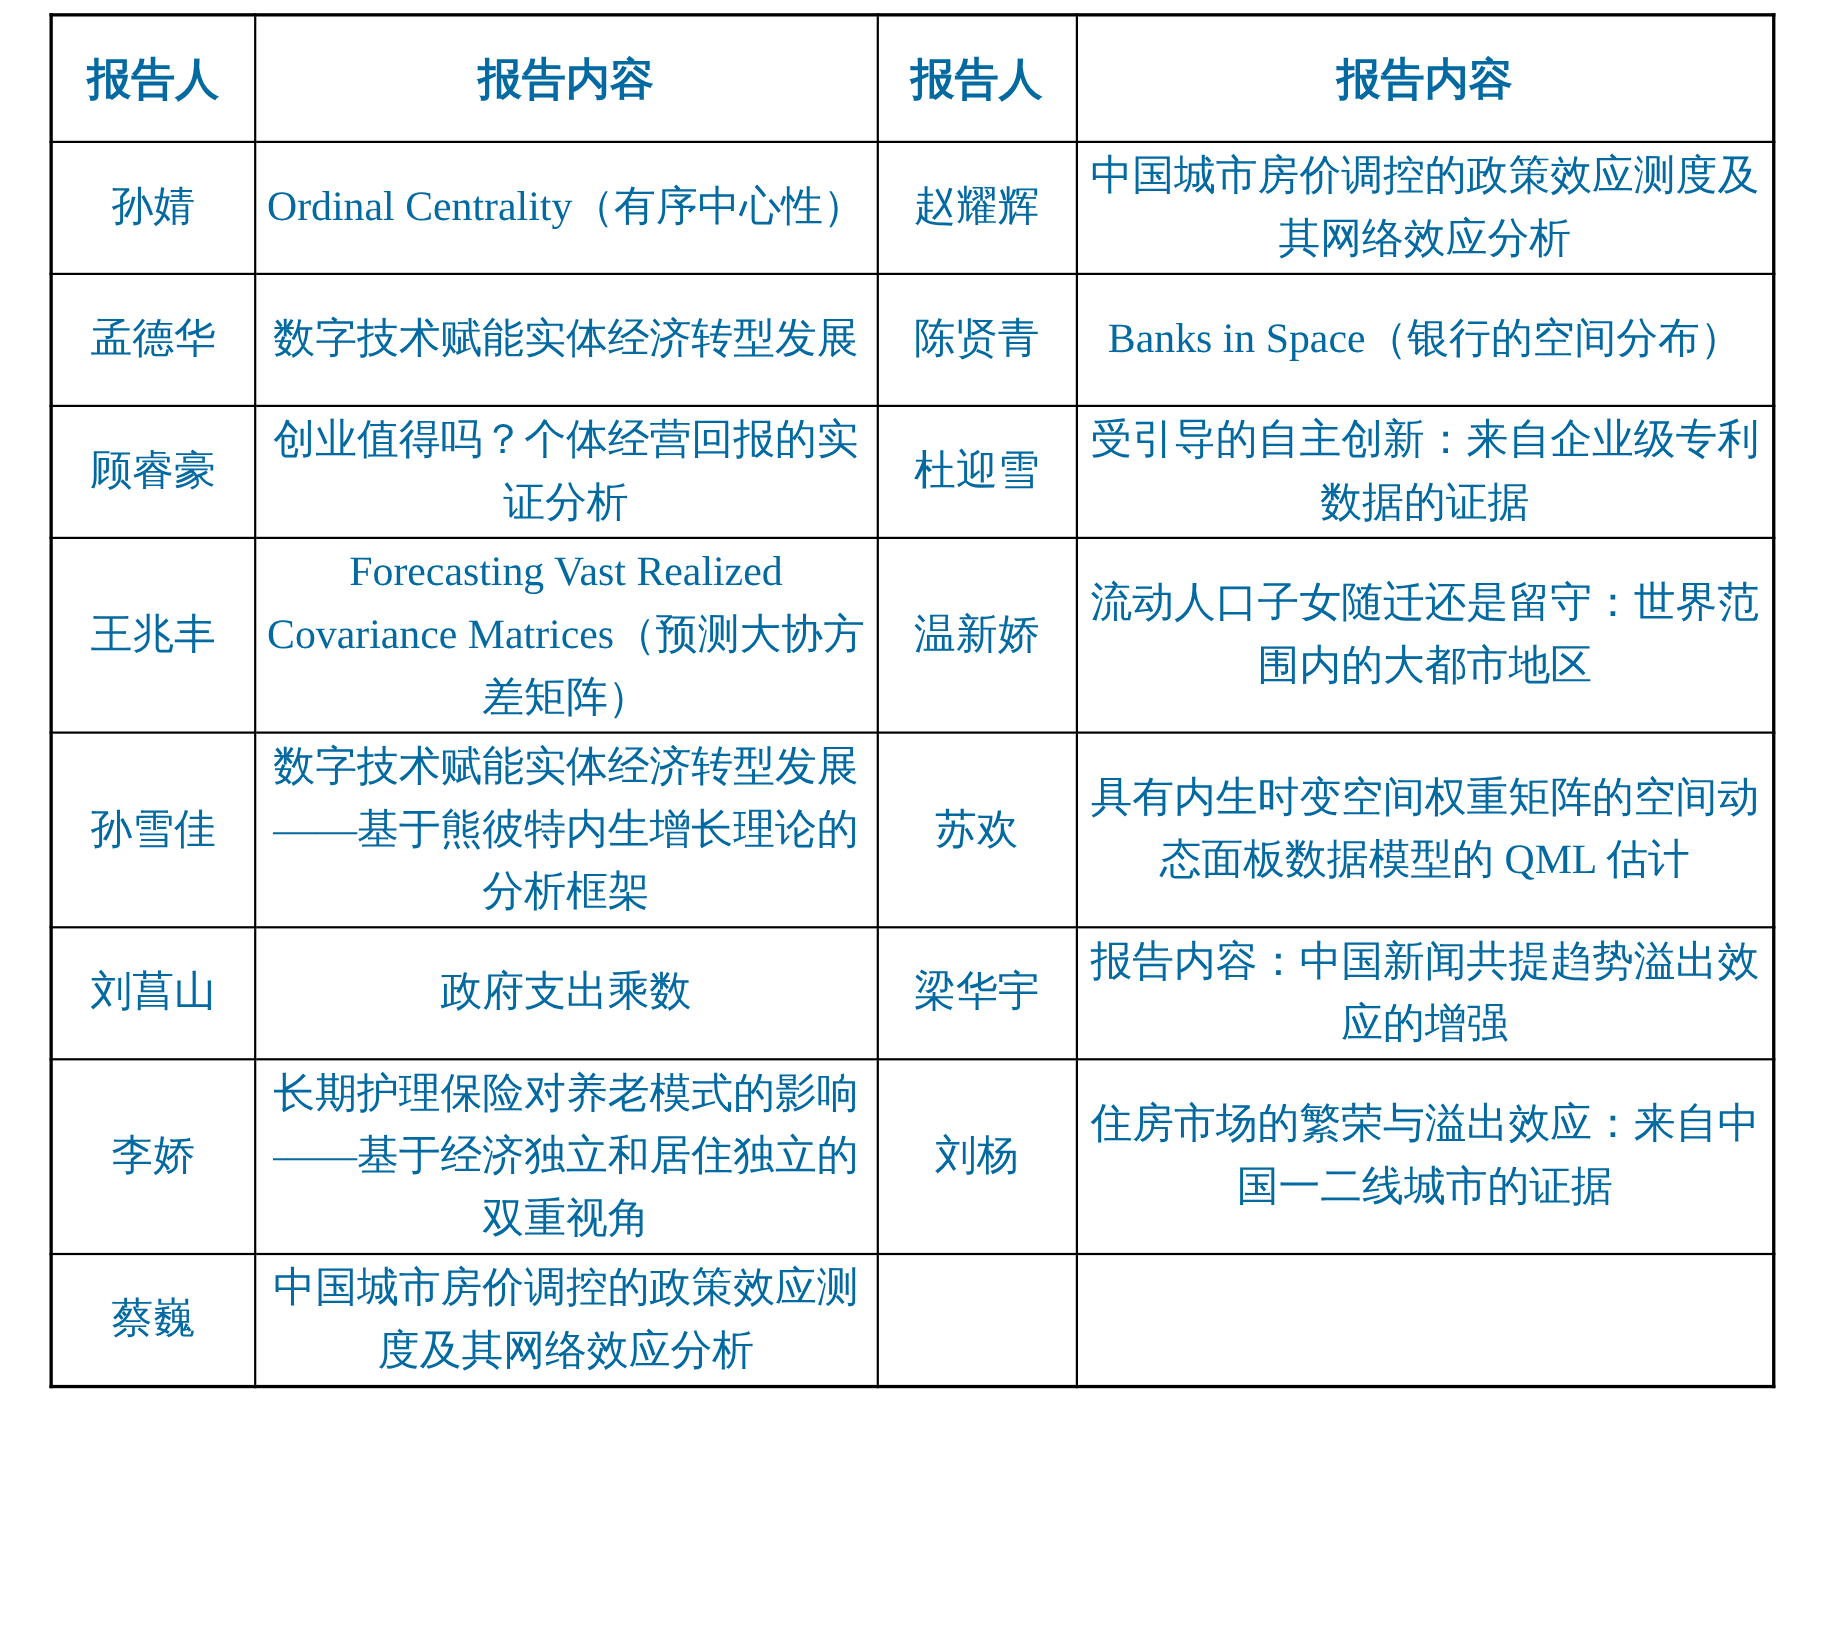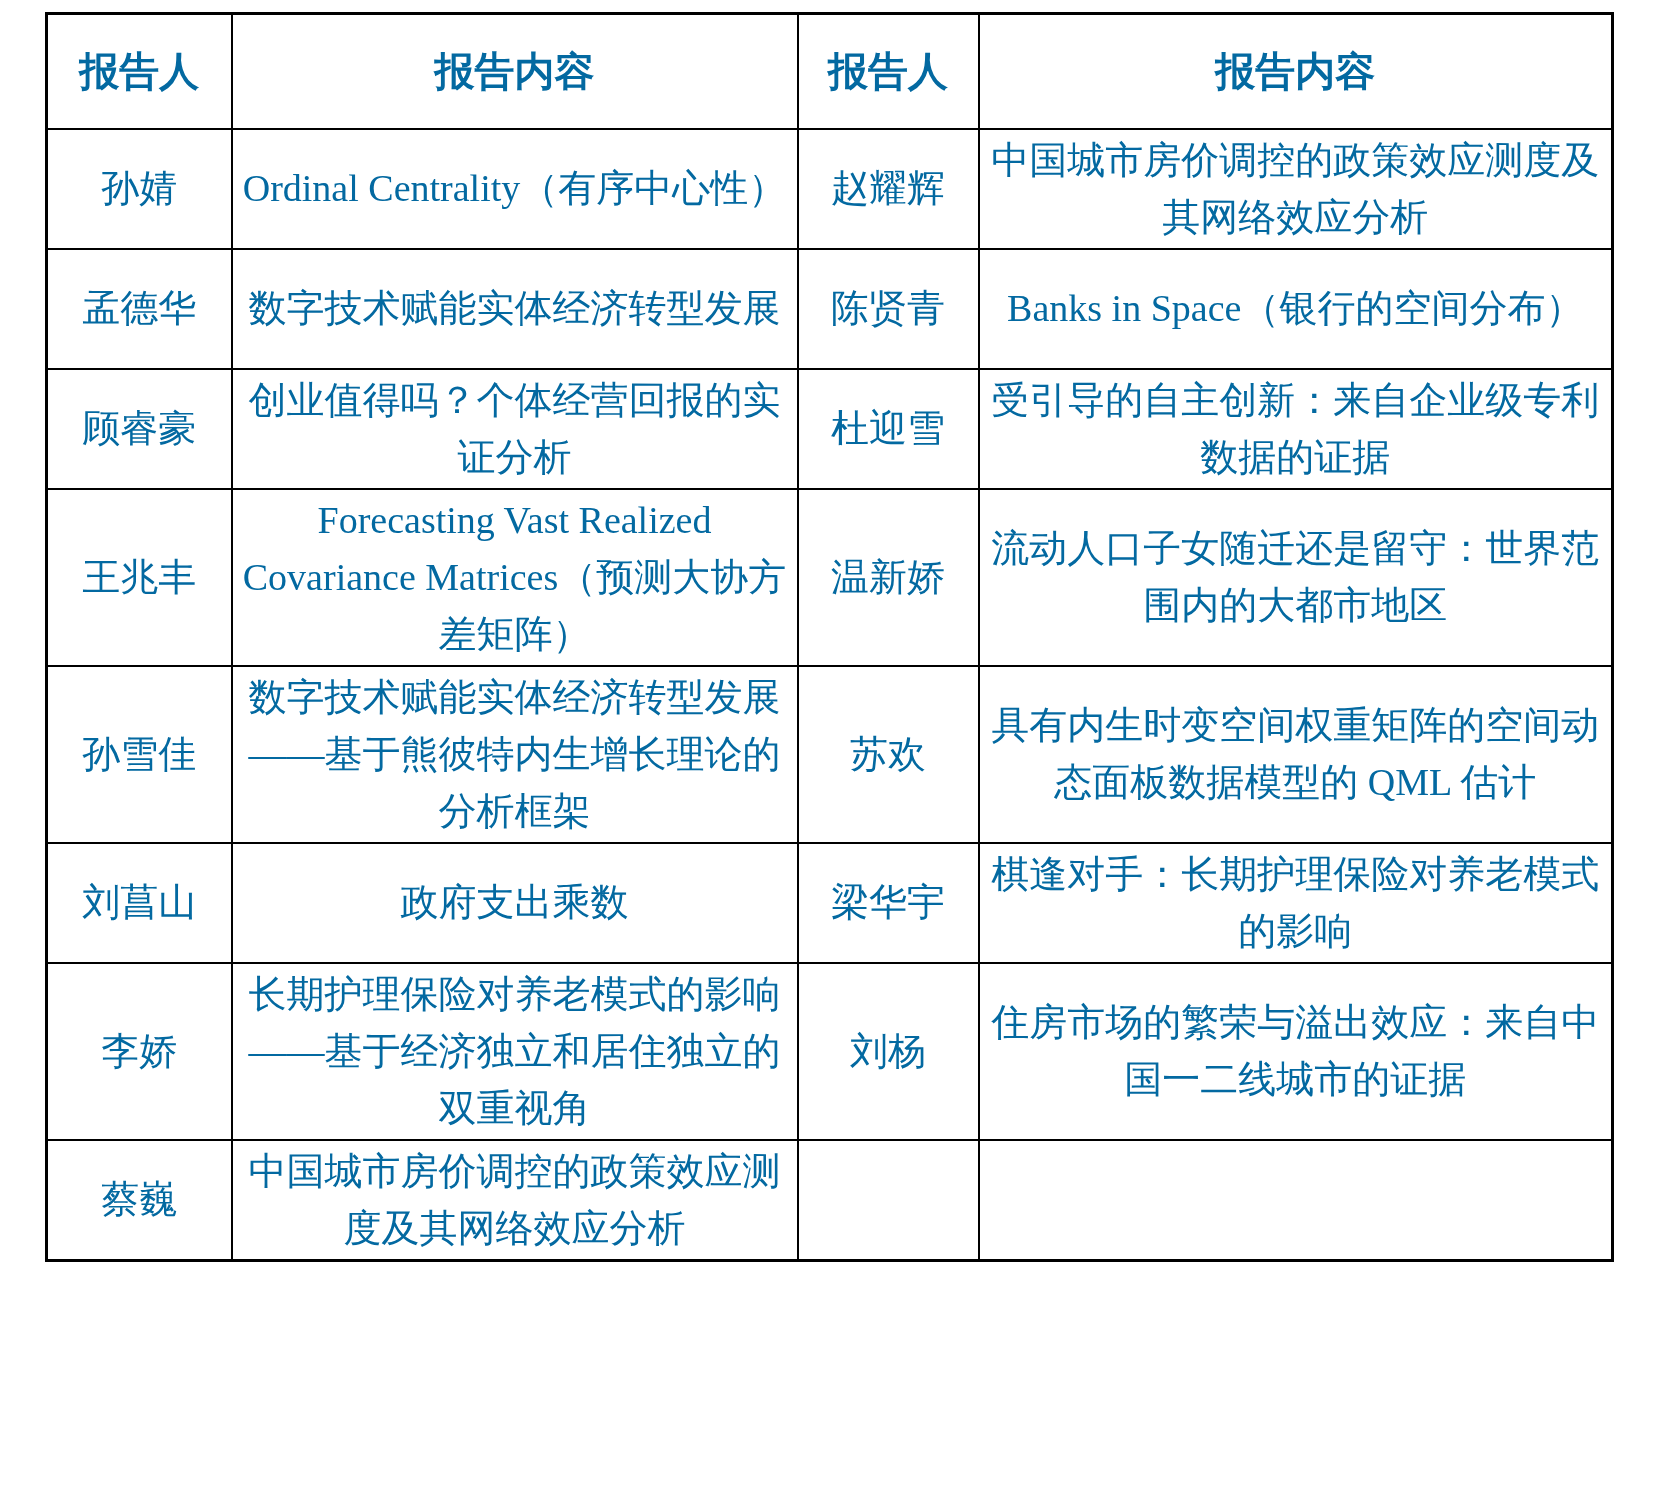--- a/index.html
+++ b/index.html
@@ -89,21 +89,21 @@
     <tr style="height:175px">
       <td>孙雪佳</td>
       <td>数字技术赋能实体经济转型发展——基于熊彼特内生增长理论的分析框架</td>
       <td>苏欢</td>
       <td>具有内生时变空间权重矩阵的空间动态面板数据模型的 QML 估计</td>
     </tr>
     <tr style="height:115px">
       <td>刘菖山</td>
       <td>政府支出乘数</td>
       <td>梁华宇</td>
-      <td>棋逢对手：长期护理保险对养老模式的影响</td>
+      <td>报告内容：中国新闻共提趋势溢出效应的增强</td>
     </tr>
     <tr style="height:172px">
       <td>李娇</td>
       <td>长期护理保险对养老模式的影响——基于经济独立和居住独立的双重视角</td>
       <td>刘杨</td>
       <td>住房市场的繁荣与溢出效应：来自中国一二线城市的证据</td>
     </tr>
     <tr style="height:116px">
       <td>蔡巍</td>
       <td>中国城市房价调控的政策效应测度及其网络效应分析</td>

